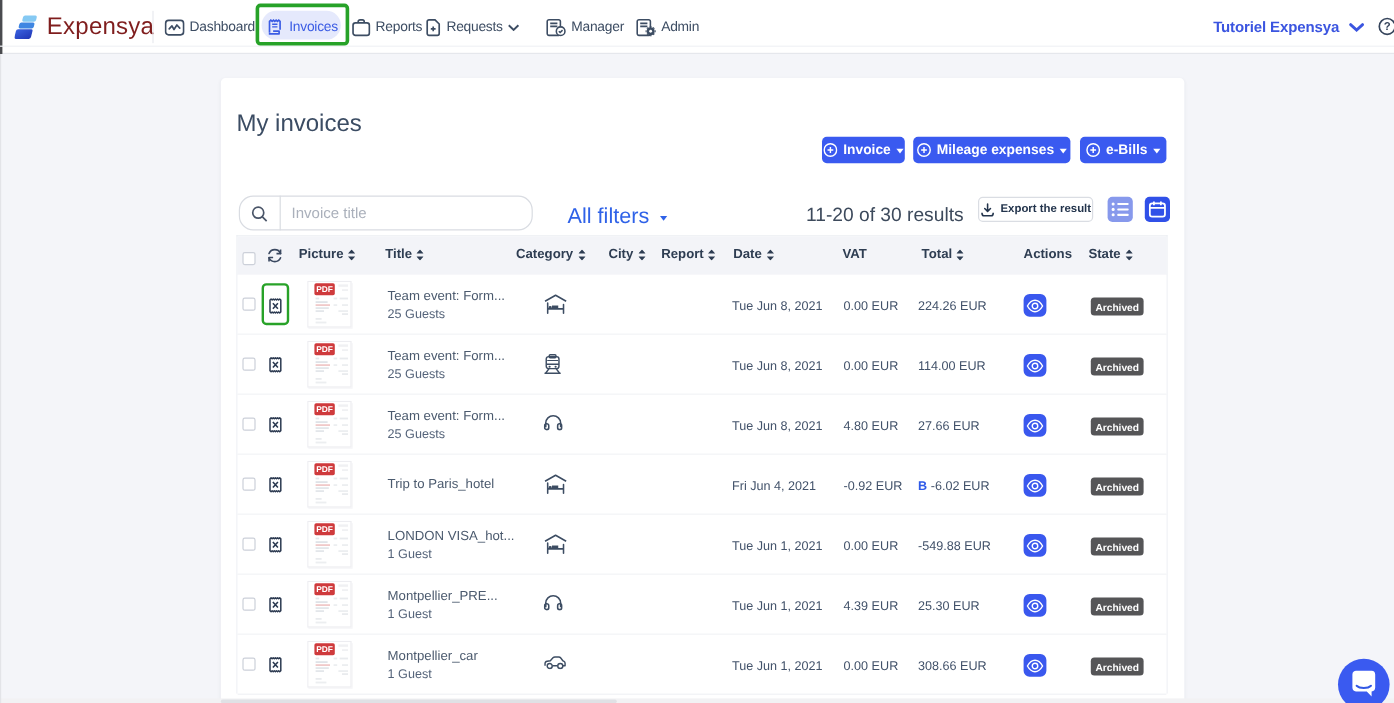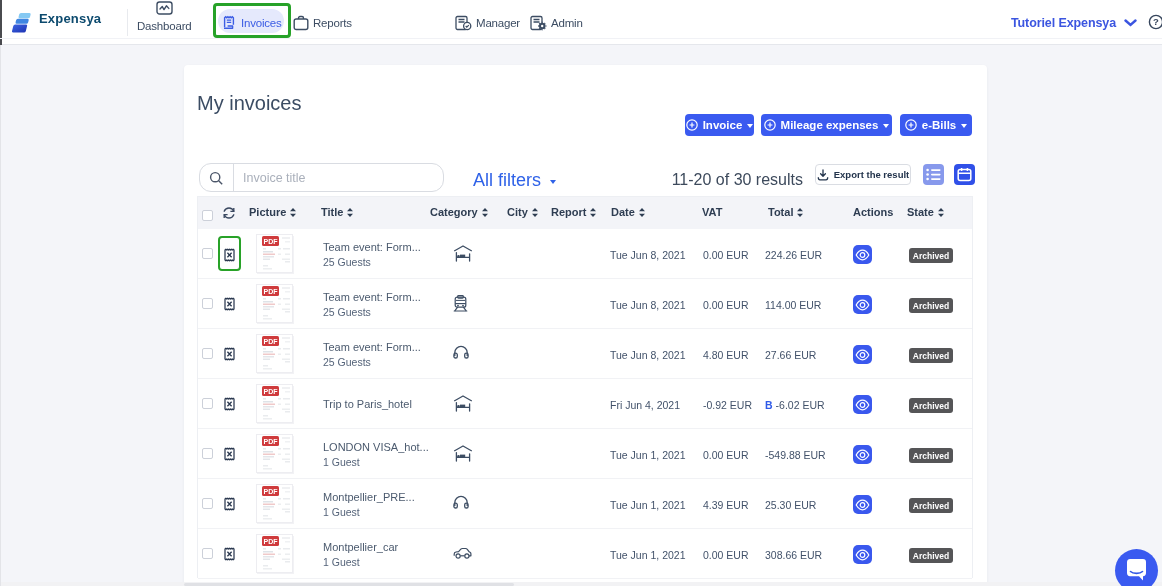--- a/index.html
+++ b/index.html
@@ -5,25 +5,25 @@
 *{margin:0;padding:0;box-sizing:border-box;}
 html,body{width:1162px;height:586px;overflow:hidden;}
 body{font-family:"Liberation Sans",sans-serif;background:#f4f5f9;position:relative;}
 
 
 #topbar{position:absolute;left:0;top:0;width:1162px;height:45px;background:#fff;border-bottom:1px solid #e5e7ec;}
 #topline{position:absolute;left:0;top:38px;width:1162px;height:1px;background:#f1f2f6;}
 #leftedge{position:absolute;left:0;top:0;width:1.5px;height:45px;background:#4a4b4f;}
 #leftedge2{position:absolute;left:0;top:45px;width:1px;height:541px;background:#e3e4e8;z-index:5;}
 #logo{position:absolute;left:12px;top:11px;}
-#logotext{position:absolute;left:39px;top:11px;font-size:13px;font-weight:700;color:#0c4a6e;letter-spacing:.2px;}
+#logotext{position:absolute;left:39px;top:11px;font-size:20px;font-weight:400;color:#7f1d1d;letter-spacing:.2px;}
 #logodiv{position:absolute;left:127px;top:9px;width:1px;height:27px;background:#e8eaee;}
 .nav{position:absolute;top:0;height:45px;display:flex;align-items:center;gap:4px;color:#3d4d63;font-size:11.5px;letter-spacing:-.2px;white-space:nowrap;}
 .nav svg{display:block;}
-#nav-dash{left:137px;flex-direction:column;}
+#nav-dash{left:137px;}
 #nav-inv{left:222px;color:#3b5ce4;}
 #invpill{position:absolute;left:218px;top:9px;width:66px;height:24px;background:#e5e9fc;border-radius:12px;}
 #greenbox1{position:absolute;left:213px;top:3px;width:78px;height:35px;border:3px solid #27a228;border-radius:4px;background:transparent;}
 #nav-rep{left:293px;}
 #nav-req{left:354px;}
 #nav-man{left:455px;}
 #nav-adm{left:530px;}
 #tutor{position:absolute;right:25px;top:0;height:45px;display:flex;align-items:center;gap:8px;color:#3b55e0;font-weight:700;font-size:12.5px;letter-spacing:-.1px;white-space:nowrap;}
 #help{position:absolute;left:1148px;top:14px;}
 
@@ -119,20 +119,30 @@
     </svg>
     <span style="font-weight:400;">Invoices</span>
   </div>
   <div id="greenbox1"></div>
   <div class="nav" id="nav-rep">
     <svg width="16" height="16" viewBox="0 0 16 16" fill="none" stroke="#3d4d63" stroke-width="1.4">
       <path d="M5.5 4 V3 C5.5 2.2 6.2 1.5 7 1.5 H9 C9.8 1.5 10.5 2.2 10.5 3 V4"></path>
       <rect x="1.2" y="4" width="13.6" height="10.5" rx="2"></rect>
     </svg>
     <span>Reports</span>
+  </div>
+  <div class="nav" id="nav-req">
+    <svg width="14" height="16" viewBox="0 0 14 16" fill="none" stroke="#3d4d63" stroke-width="1.4">
+      <path d="M2 3 C2 2.2 2.7 1.5 3.5 1.5 H8.5 L12 5 V13 C12 13.8 11.3 14.5 10.5 14.5 H3.5 C2.7 14.5 2 13.8 2 13 Z"></path>
+      <path d="M7 7 V11 M5 9 H9"></path>
+    </svg>
+    <span>Requests</span>
+    <svg width="10" height="6" viewBox="0 0 10 6" fill="none" stroke="#3d4d63" stroke-width="1.6">
+        <path d="M1 1 L5 5 L9 1"></path>
+      </svg>
   </div>
   <div class="nav" id="nav-man">
     <svg width="17" height="16" viewBox="0 0 17 16" fill="none" stroke="#3d4d63" stroke-width="1.3">
       <rect x="1" y="1.5" width="11" height="13" rx="1.5"></rect>
       <path d="M3.5 4.5 H9.5 M3.5 7 H9.5"></path>
       <circle cx="12.2" cy="11" r="3.6" fill="#fff"></circle>
       <path d="M10.7 11 L11.8 12.1 L13.8 10.1"></path>
     </svg>
     <span>Manager</span>
   </div>

